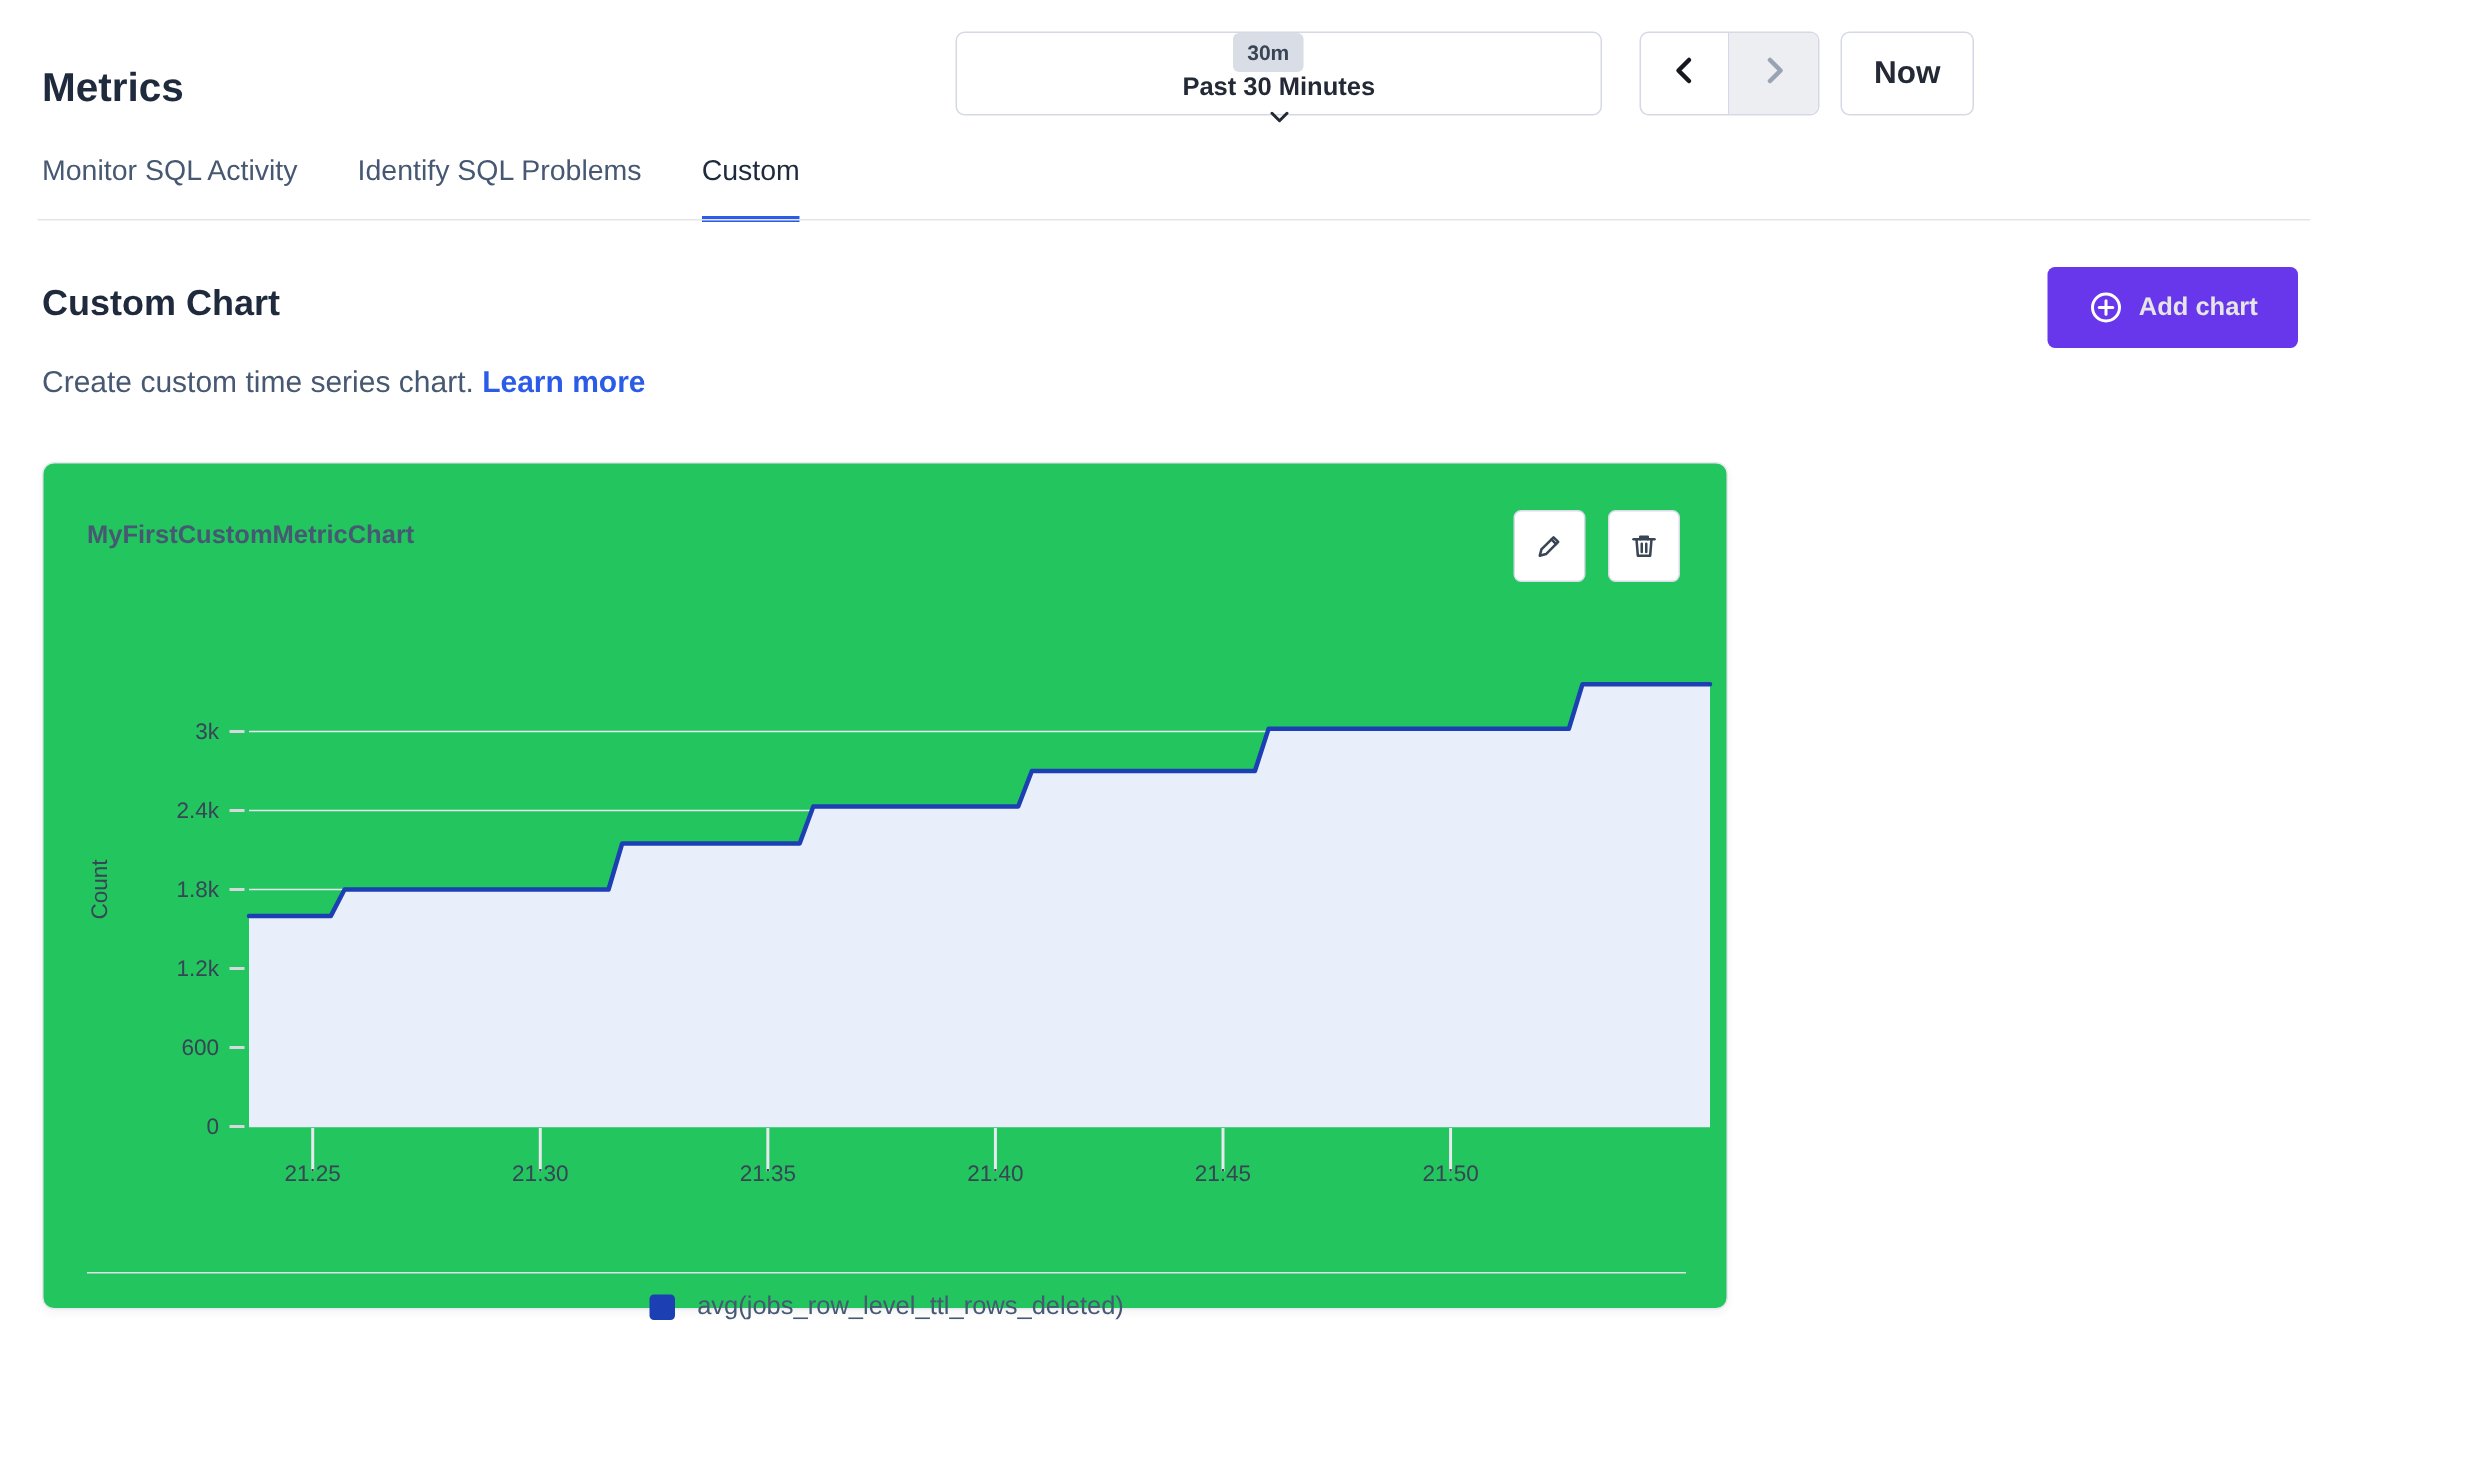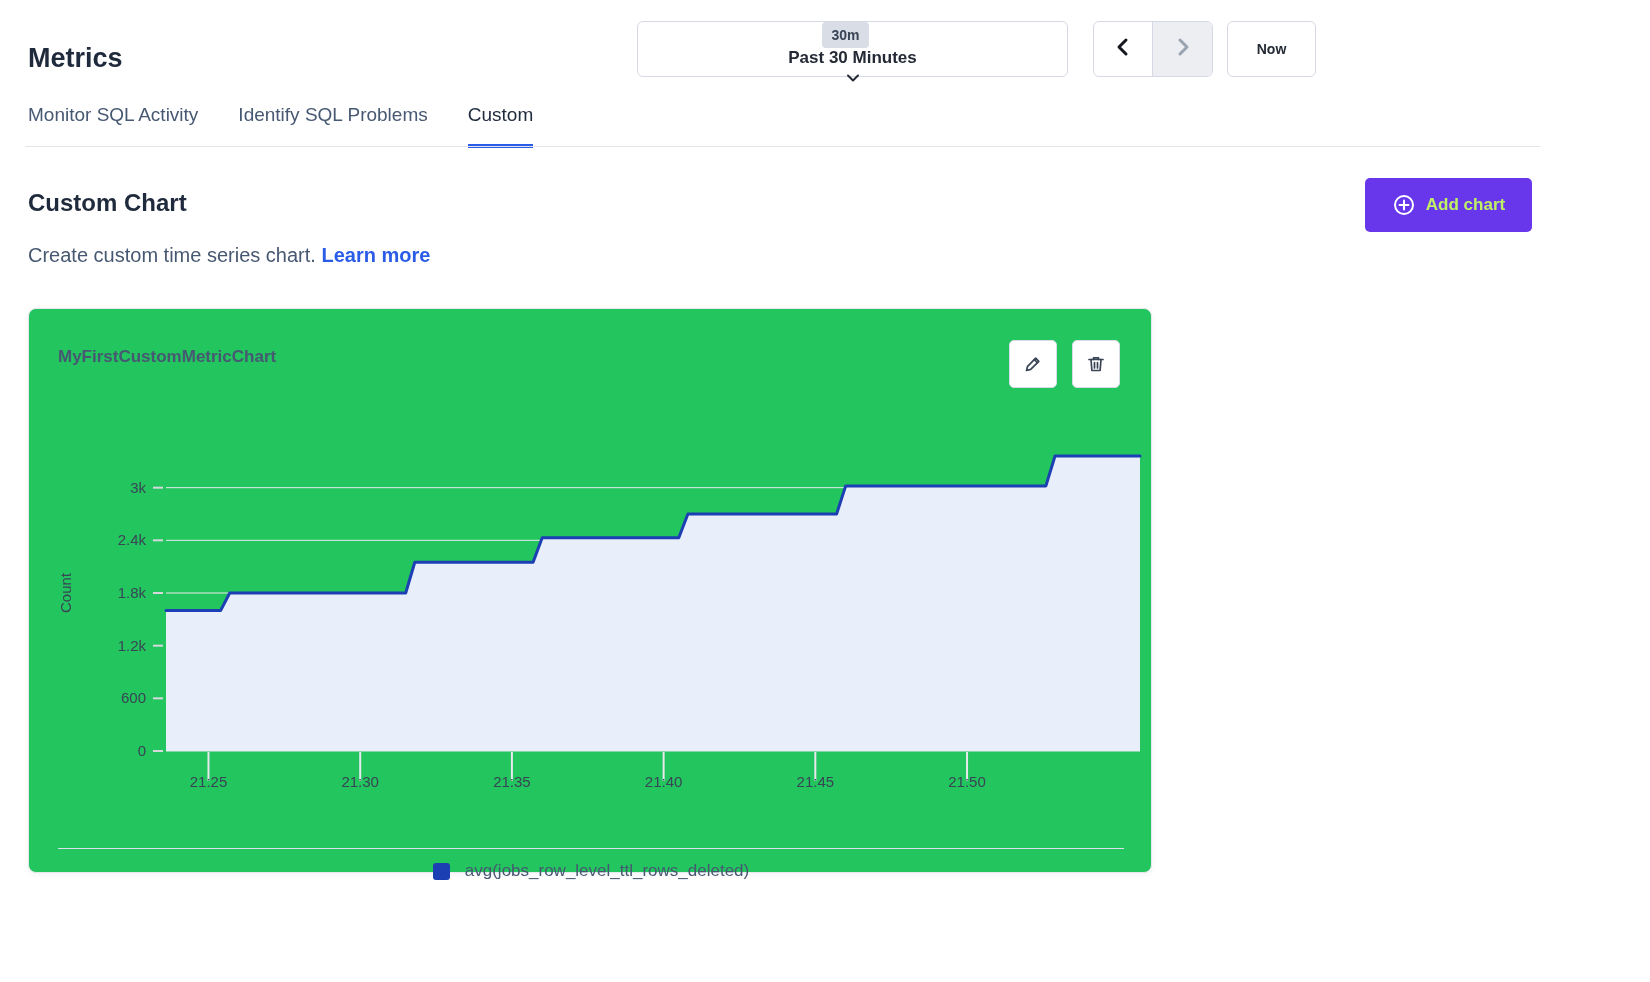--- a/index.html
+++ b/index.html
@@ -15,35 +15,35 @@
     padding:0 18px; cursor:pointer;flex-direction:column; }
   .time-badge { background:#d9dde6; color:#394455; font-size:14px; font-weight:700;
     border-radius:4px; padding:5px 9px; margin-right:14px; }
   .time-label { font-size:17px; font-weight:700; color:#242a35; flex:1; }
   .arrow-group { position:absolute; left:1093px; top:21px; width:120px; height:56px;
     border:1px solid #d5d9e6; border-radius:6px; display:flex; overflow:hidden; background:#fff; }
   .arrow-btn { width:60px; height:100%; display:flex; align-items:center; justify-content:center; cursor:pointer; }
   .arrow-btn.prev { border-right:1px solid #d5d9e6; }
   .arrow-btn.next { background:#eceef2; cursor:default; }
   .now-btn { position:absolute; left:1227px; top:21px; width:89px; height:56px;
-    background:#fff; border:1px solid #d5d9e6; border-radius:6px; font-size:14px; font-weight:700;
+    background:#fff; border:1px solid #d5d9e6; border-radius:6px; font-size:21px; font-weight:700;
     color:#242a35; display:flex; align-items:center; justify-content:center; cursor:pointer; }
 
   
   .tabs { position:absolute; left:28px; top:104px; display:flex; gap:40px; }
   .tab { font-size:19px; color:#475872; padding-bottom:18px; cursor:pointer; border-bottom:4px solid transparent; }
   .tab.active { color:#1f2a3c; border-bottom-color:#2b5ce8; }
   .tabs-divider { position:absolute; left:25px; top:146px; width:1515px; height:1px; background:#e3e5ea; }
 
   
   .section-title { position:absolute; left:28px; top:189px; font-size:24px; font-weight:700; color:#1f2a3c; }
   .section-sub { position:absolute; left:28px; top:244px; font-size:20px; color:#475872; }
   .learn-link { color:#2b5ce8; font-weight:700; text-decoration:none; cursor:pointer; }
   .add-chart-btn { position:absolute; left:1365px; top:178px; width:167px; height:54px;
-    background:#6937eb; border:none; border-radius:5px; color:#bef264; font-size:17px; font-weight:700;
+    background:#6937eb; border:none; border-radius:5px; color:#e5e5e5; font-size:17px; font-weight:700;
     display:flex; align-items:center; justify-content:center; gap:10px; cursor:pointer;
     font-family:"Liberation Sans", sans-serif; }
 
   
   .card { position:absolute; left:28px; top:308px; width:1124px; height:565px;
     background:#22c55e; border:1px solid #e7e8ee; border-radius:8px;
     box-shadow:0 2px 6px rgba(20,30,60,.05); }
   .card-title { position:absolute; left:29px; top:38px; font-size:17px; font-weight:700; color:#475872; }
   .icon-btn { position:absolute; top:31px; width:48px; height:48px; background:#fff;
     border:1px solid #d8dce8; border-radius:5px; display:flex; align-items:center; justify-content:center; cursor:pointer; }

